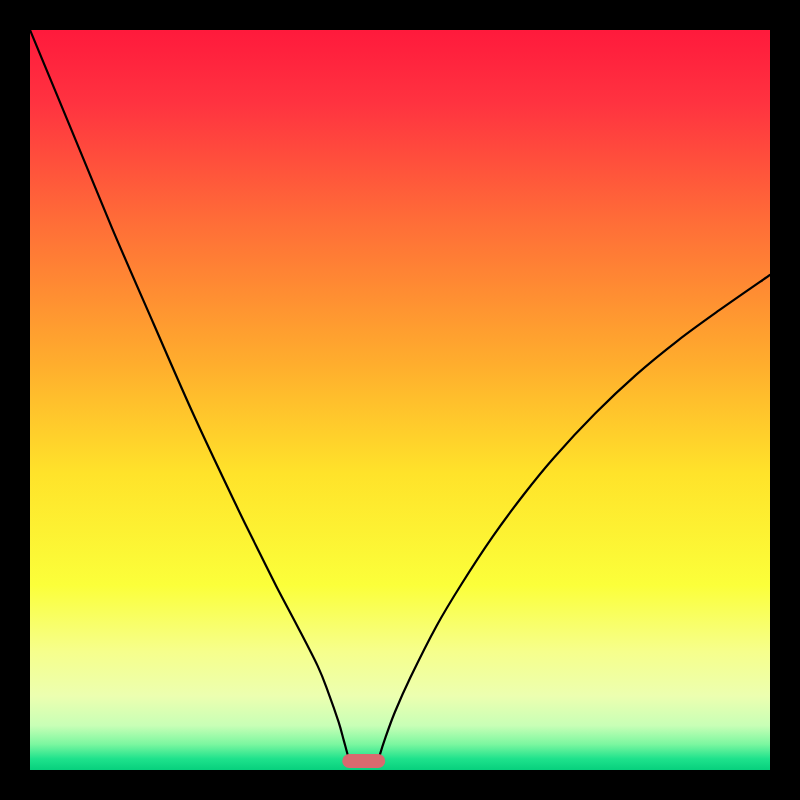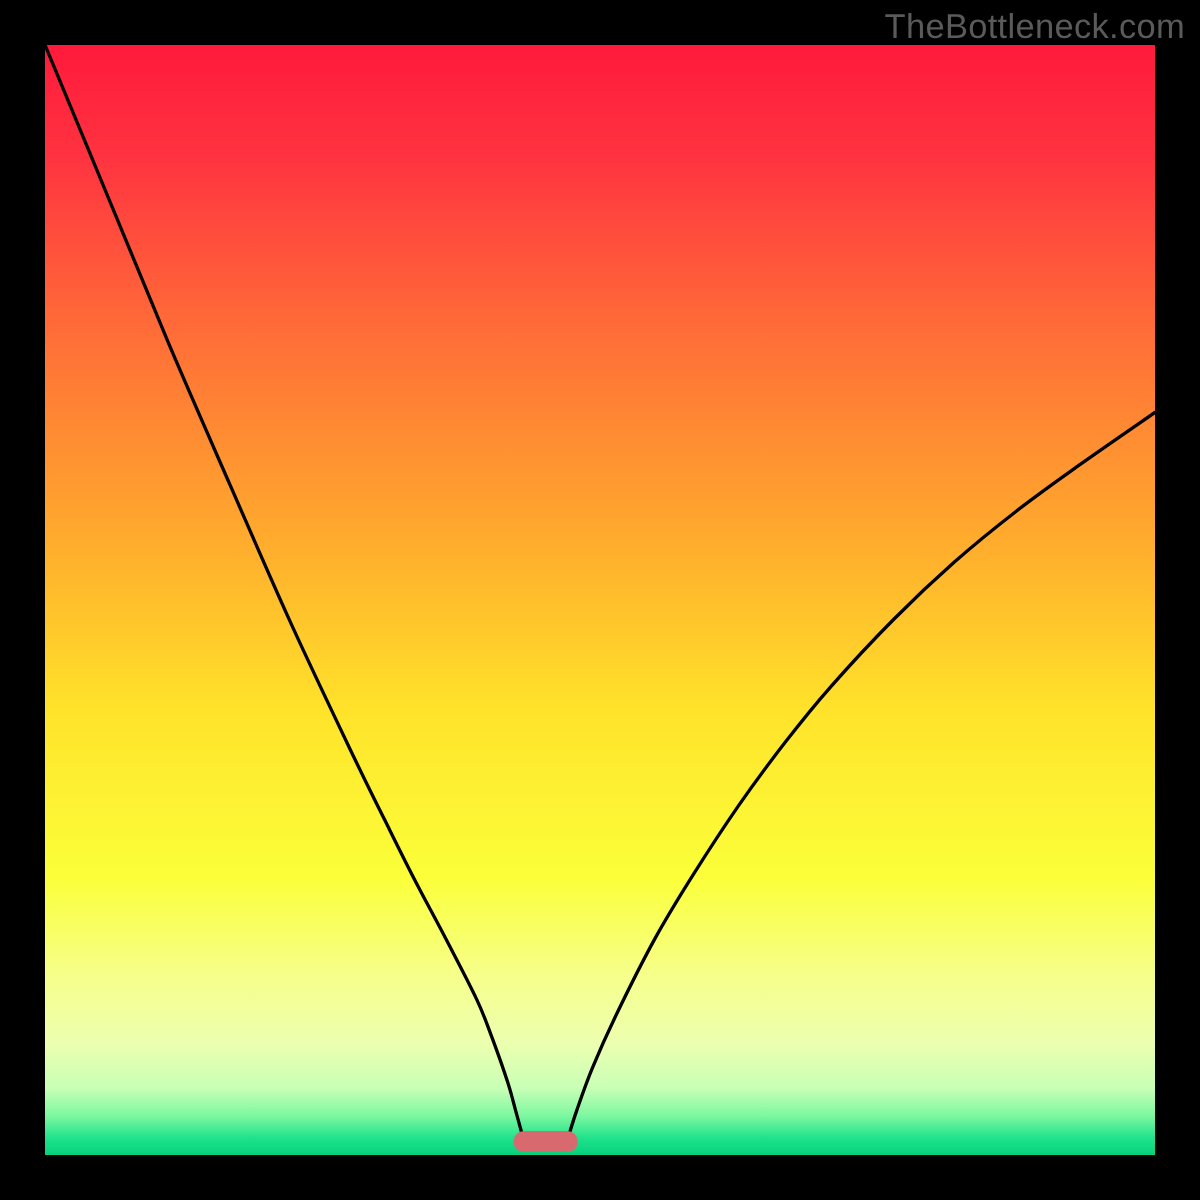--- a/index.html
+++ b/index.html
@@ -37,21 +37,20 @@
     z-index: 10;
   }
   svg {
     display: block;
   }
 </style>
 </head>
 <body>
 
 <div class="frame">
-  <div class="watermark">TheBottleneck.com</div>
   <div class="plot">
     <svg id="chart-svg" width="740" height="740" viewBox="0 0 740 740">
       <defs>
         <linearGradient id="bg-grad" x1="0" y1="0" x2="0" y2="1">
             <stop offset="0.00%" stop-color="#ff1a3c"></stop>
             <stop offset="10.00%" stop-color="#ff3340"></stop>
             <stop offset="25.00%" stop-color="#ff6a38"></stop>
             <stop offset="45.00%" stop-color="#ffad2d"></stop>
             <stop offset="60.00%" stop-color="#ffe32a"></stop>
             <stop offset="75.00%" stop-color="#fbff3a"></stop>

